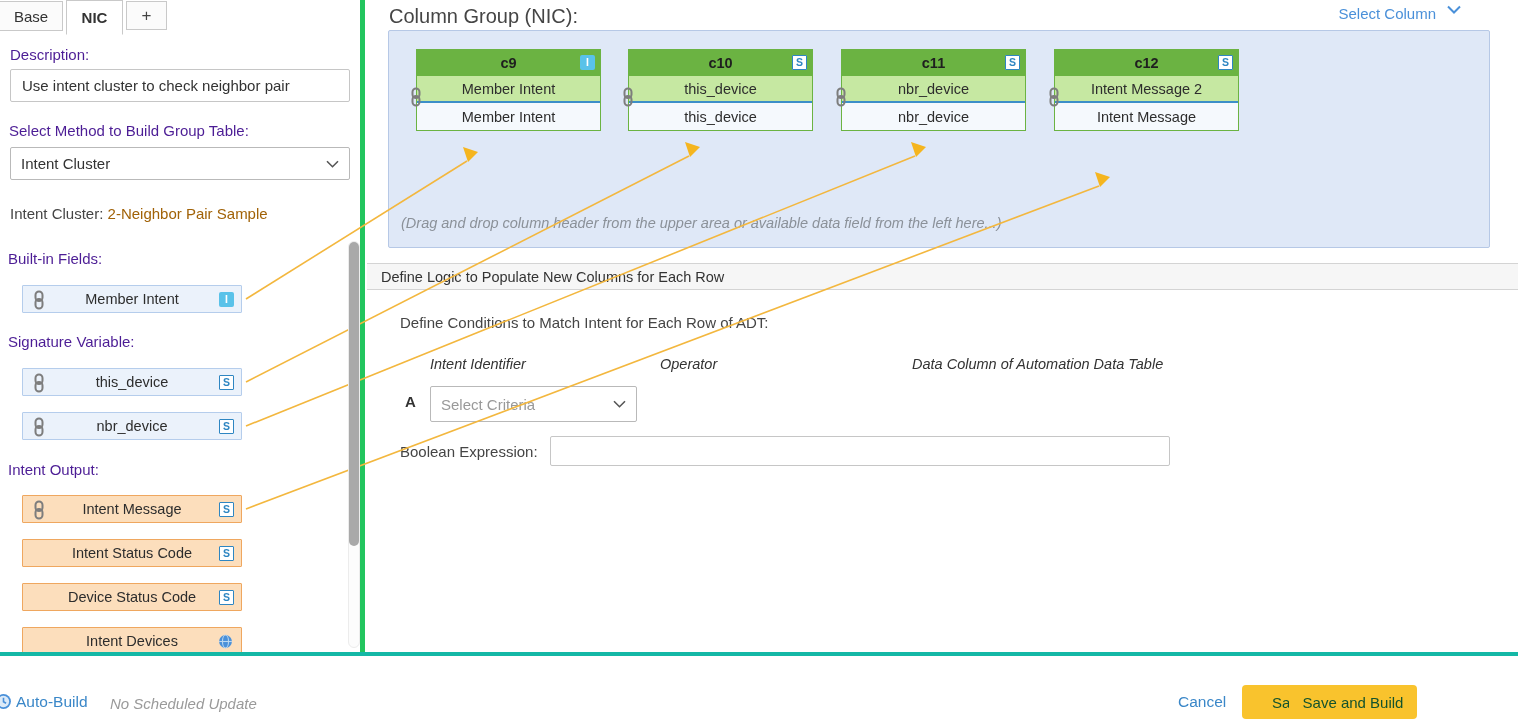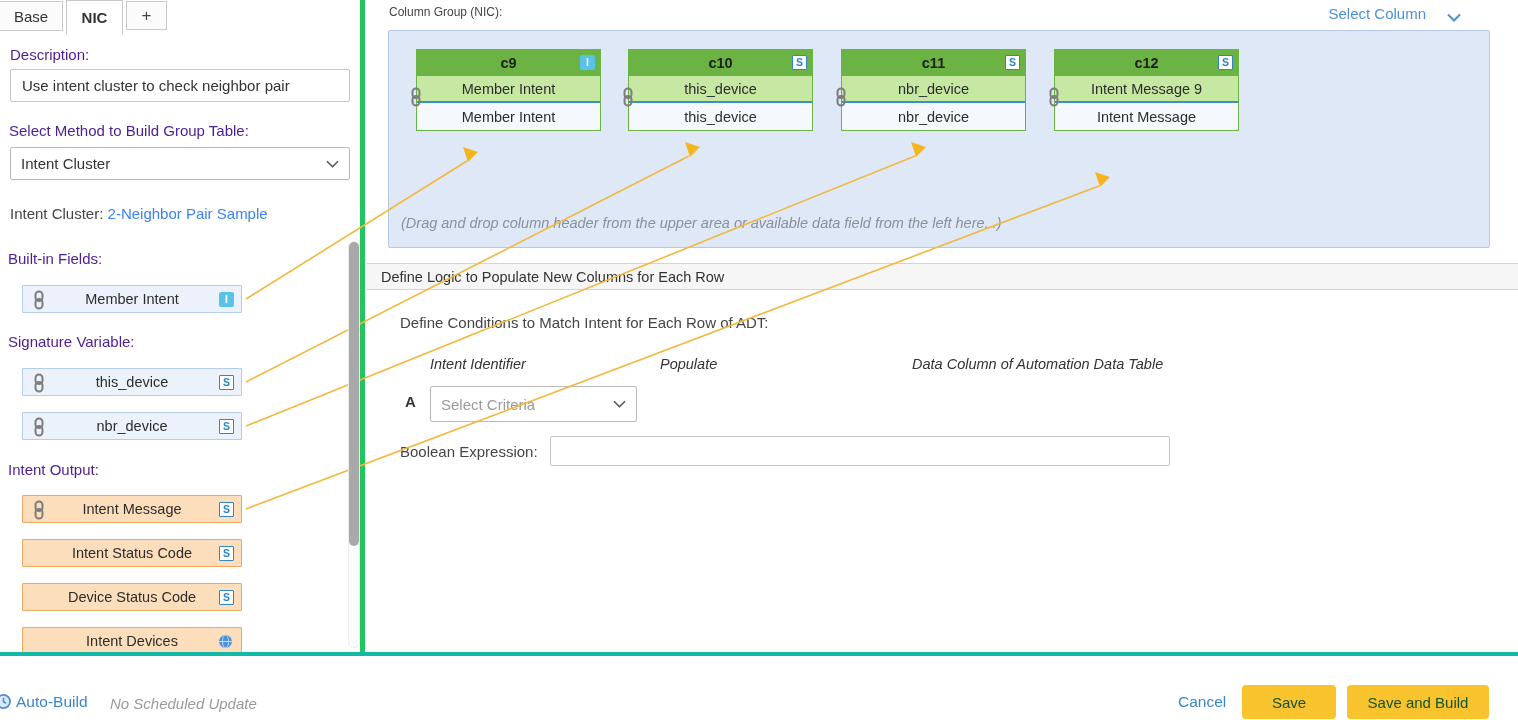--- a/index.html
+++ b/index.html
@@ -22,21 +22,21 @@
   .desc-lbl{left:10px;top:46px;}
   .desc-input{position:absolute;left:10px;top:69px;width:340px;height:33px;box-sizing:border-box;
               border:1px solid #c6c6c6;border-radius:2px;padding:0 11px;color:#333;
               font:15px "Liberation Sans",sans-serif;outline:none;background:#fff;}
   .method-lbl{left:9px;top:122px;}
   .select-box{position:absolute;box-sizing:border-box;border:1px solid #b9b9b9;background:#fff;border-radius:2px;
               display:flex;align-items:center;justify-content:space-between;padding:0 10px;
               font-size:15px;color:#333;cursor:pointer;}
   .method-select{left:10px;top:147px;width:340px;height:33px;}
   .ic-row{position:absolute;left:10px;top:205px;font-size:15px;color:#454545;white-space:nowrap;}
-  .link{color:#3b82f6;text-decoration:none;cursor:pointer;}
+  .link{color:#a16207;text-decoration:none;cursor:pointer;}
   .builtin-lbl{left:8px;top:250px;}
   .sig-lbl{left:8px;top:333px;}
   .out-lbl{left:8px;top:461px;}
 
   .chip{position:absolute;left:22px;width:220px;height:28px;box-sizing:border-box;border-radius:1px;
         display:flex;align-items:center;justify-content:center;font-size:14.5px;color:#2d2d2d;cursor:grab;}
   .chip.blue{background:#ebf2fb;border:1px solid #b5cdec;}
   .chip.orange{background:#fcdebc;border:1px solid #efa75f;}
   .chip .chain{position:absolute;left:10px;top:4px;}
   .chip .badge{position:absolute;right:7px;top:6px;}
@@ -46,23 +46,23 @@
          font-size:10.5px;font-weight:bold;box-sizing:border-box;line-height:1;}
   .badge-i{background:#59c2e9;color:#fff;border-radius:2px;}
   .badge-s{background:#fff;color:#2e86c2;border:1.5px solid #2e86c2;border-radius:1px;}
 
   .scroll-track{position:absolute;left:348px;top:241px;width:12px;height:407px;z-index:60;
                 background:#fcfcfc;border:1px solid #ececec;border-radius:7px;box-sizing:border-box;}
   .scroll-thumb{position:absolute;left:0;top:0;width:10px;height:304px;background:#a9a9a9;border-radius:6px;}
 
   
   .right-panel{position:absolute;left:365px;top:0;width:1153px;height:652px;background:#fff;}
-  .cg-title{position:absolute;left:24px;top:5px;font-size:12px;color:#454545;}
+  .cg-title{position:absolute;left:24px;top:5px;font-size:20px;color:#454545;}
   .select-column{position:absolute;right:57px;top:5px;font-size:15px;color:#4a90d9;
-                 display:flex;align-items:flex-end;gap:21px;cursor:pointer;}
+                 display:flex;align-items:flex-start;gap:11px;cursor:pointer;}
   .drop-container{position:absolute;left:23px;top:30px;width:1102px;height:218px;box-sizing:border-box;
                   background:#dfe8f7;border:1px solid #b6c8e6;border-radius:2px;}
   .hint{position:absolute;left:12px;top:184px;font-size:14.5px;font-style:italic;color:#8b9199;white-space:nowrap;}
 
   .card{position:absolute;top:18px;width:185px;border:1px solid #6bb342;box-sizing:border-box;background:#fff;cursor:grab;}
   .card-h{height:26px;background:#6bb342;position:relative;display:flex;align-items:center;justify-content:center;
           font-size:14.5px;font-weight:bold;color:#1f1f1f;}
   .card-h .badge{position:absolute;right:5px;top:5px;}
   .card-r{height:27px;display:flex;align-items:center;justify-content:center;
           font-size:14.5px;color:#2d2d2d;box-sizing:border-box;}
@@ -86,21 +86,21 @@
   
   .footer{position:absolute;left:0;top:652px;width:1518px;height:68px;background:#fff;
           border-top:4px solid #14b8a6;box-sizing:border-box;z-index:50;}
   .clock-icon{position:absolute;left:-5px;top:37px;}
   .auto-build{position:absolute;left:16px;top:37px;font-size:15.5px;color:#3a87c8;text-decoration:none;cursor:pointer;}
   .sched{position:absolute;left:110px;top:39px;font-size:15px;font-style:italic;color:#9a9a9a;}
   .cancel{position:absolute;left:1178px;top:37px;font-size:15.5px;color:#3a87c8;text-decoration:none;cursor:pointer;text-align:center;}
   .btn{position:absolute;top:29px;height:34px;border:none;background:#f9c32d;border-radius:4px;
        font:15px "Liberation Sans",sans-serif;color:#14532d;cursor:pointer;}
   .btn-save{left:1242px;width:94px;}
-  .btn-save-build{left:1347px;width:142px;}
+  .btn-save-build{left:1289px;width:128px;}
 </style>
 </head>
 <body>
 
 <div>
 
   <div class="left-panel">
     <div>
       <div class="tab tab-base">Base</div>
       <div class="tab tab-nic">NIC</div>
@@ -253,38 +253,38 @@
               <rect x="2.5" y="9" width="7" height="9.5" rx="3.5" fill="none" stroke="#7d7d7d" stroke-width="2"></rect>
             </svg>
         </span>
       </div>
 
       <div class="card" style="left:665px">
         <div class="card-h">
           <span>c12</span>
           <span class="badge badge-s">S</span>
         </div>
-        <div class="card-r r-alias">Intent Message 9</div>
+        <div class="card-r r-alias">Intent Message 2</div>
         <div class="card-r r-field">Intent Message</div>
         <span class="card-chain">
           <svg width="12" height="22" viewBox="0 0 12 20">
               <rect x="2.5" y="1.5" width="7" height="9.5" rx="3.5" fill="none" stroke="#7d7d7d" stroke-width="2"></rect>
               <rect x="2.5" y="9" width="7" height="9.5" rx="3.5" fill="none" stroke="#7d7d7d" stroke-width="2"></rect>
             </svg>
         </span>
       </div>
 
       <div class="hint">(Drag and drop column header from the upper area or available data field from the left here...)</div>
     </div>
 
     <div class="logic-band">Define Logic to Populate New Columns for Each Row</div>
     <div class="cond-title">Define Conditions to Match Intent for Each Row of ADT:</div>
 
     <div class="col-h h1">Intent Identifier</div>
-    <div class="col-h h2">Populate</div>
+    <div class="col-h h2">Operator</div>
     <div class="col-h h3">Data Column of Automation Data Table</div>
 
     <div class="row-label">A</div>
     <div class="select-box criteria-select">
       <span class="ph">Select Criteria</span>
       <svg width="13" height="8" viewBox="0 0 13 8">
           <path d="M1 1.3 6.5 6.7 12 1.3" fill="none" stroke="#555" stroke-width="1.6"></path>
         </svg>
     </div>
 

